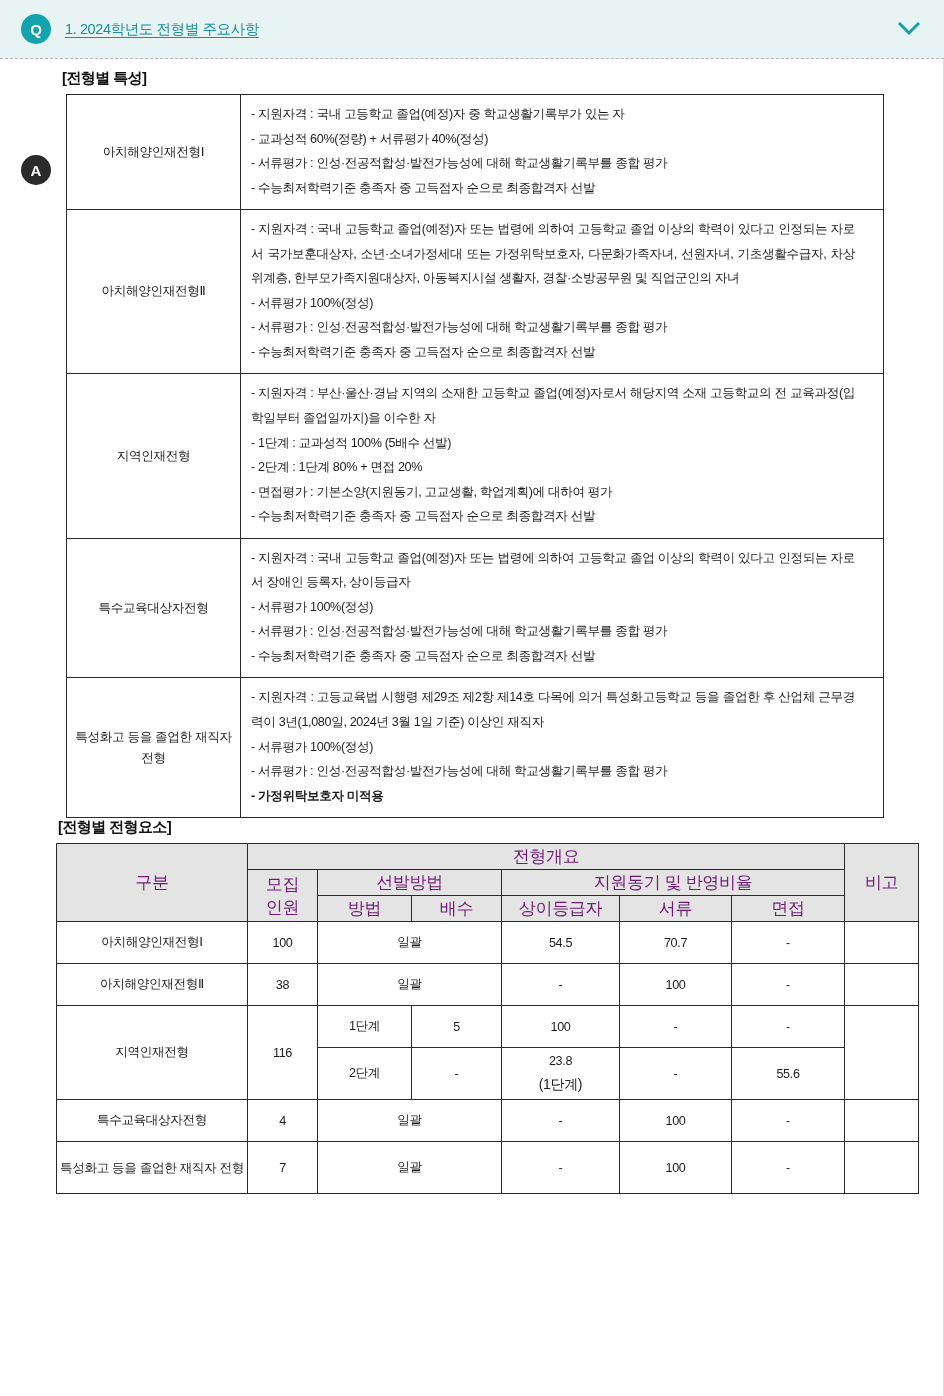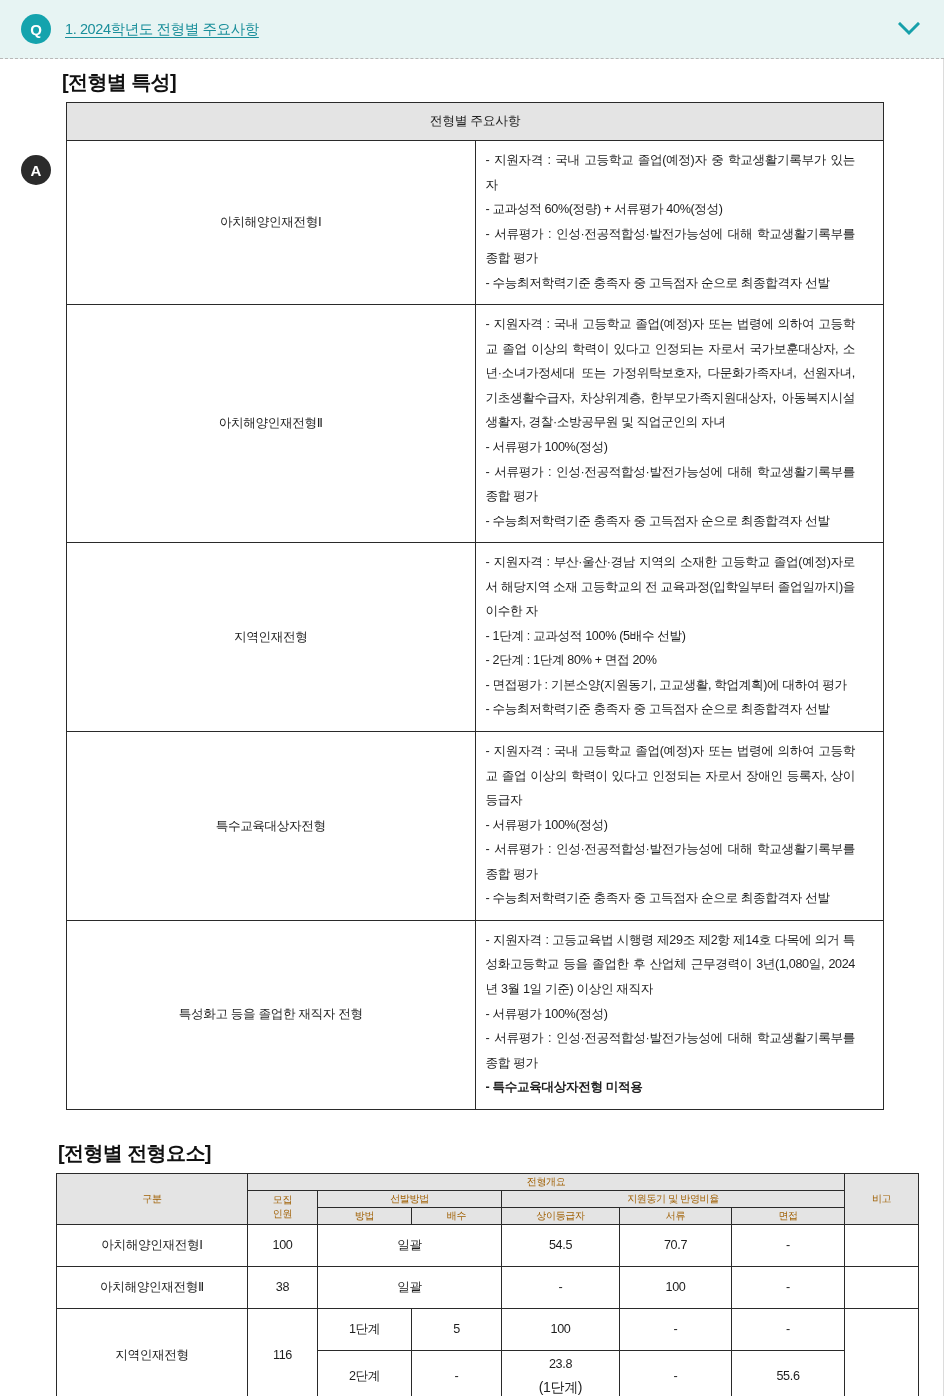--- a/index.html
+++ b/index.html
@@ -80,28 +80,27 @@
     position: relative;
     padding-top: 10px;
   }
   .badge-a-pos {
     position: absolute;
     left: 21px;
     top: 96px;
   }
 
   .section-title {
-    font-size: 20px;
+    font-size: 15px;
     font-weight: bold;
     color: #111111;
     letter-spacing: -0.6px;
     margin: 0 0 6px 62px;
   }
   .section-title.second {
-    margin-top: 30px;
     margin-left: 58px;
   }
 
   
   table {
     border-collapse: collapse;
     table-layout: fixed;
     font-size: 12.6px;
     letter-spacing: -0.35px;
   }
@@ -143,22 +142,22 @@
   #table-characteristics .t1-detail p.bold { font-weight: bold; }
 
   
   #table-elements {
     width: 862px;
     margin-left: 56px;
     text-align: center;
   }
   #table-elements th {
     background: #e4e4e4;
-    color: #a16207;
-    font-size: 10px;
+    color: #701a75;
+    font-size: 17px;
   }
   #table-elements td {
     height: 42px;
     color: #1d1d1d;
     font-size: 12.6px;
   }
   #table-elements .c-gubun   { width: 191px; }
   #table-elements .c-moojip  { width: 70px; }
   #table-elements .c-bangbeop{ width: 94px; }
   #table-elements .c-baesu   { width: 90px; }
@@ -187,23 +186,20 @@
 </div>
 
 <div class="answer-wrap">
 
   <div class="badge badge-a badge-a-pos">A</div>
 
   <h2 class="section-title">[전형별 특성]</h2>
 
   <table id="table-characteristics">
     <tbody>
-      <tr>
-        <td class="t1-head" colspan="2">전형별 주요사항</td>
-      </tr>
 
     <tr>
           <td class="t1-name">아치해양인재전형Ⅰ</td>
           <td class="t1-detail">
             <p>- 지원자격 : 국내 고등학교 졸업(예정)자 중 학교생활기록부가 있는 자</p>
             <p>- 교과성적 60%(정량) + 서류평가 40%(정성)</p>
             <p>- 서류평가 : 인성·전공적합성·발전가능성에 대해 학교생활기록부를 종합 평가</p>
             <p>- 수능최저학력기준 충족자 중 고득점자 순으로 최종합격자 선발</p>
           </td>
         </tr>
@@ -234,21 +230,21 @@
             <p>- 서류평가 : 인성·전공적합성·발전가능성에 대해 학교생활기록부를 종합 평가</p>
             <p>- 수능최저학력기준 충족자 중 고득점자 순으로 최종합격자 선발</p>
           </td>
         </tr>
         <tr>
           <td class="t1-name">특성화고 등을 졸업한 재직자 전형</td>
           <td class="t1-detail">
             <p>- 지원자격 : 고등교육법 시행령 제29조 제2항 제14호 다목에 의거 특성화고등학교 등을 졸업한 후 산업체 근무경력이 3년(1,080일, 2024년 3월 1일 기준) 이상인 재직자</p>
             <p>- 서류평가 100%(정성)</p>
             <p>- 서류평가 : 인성·전공적합성·발전가능성에 대해 학교생활기록부를 종합 평가</p>
-            <p class="bold">- 특수교육대상자전형 미적용</p>
+            <p class="bold">- 가정위탁보호자 미적용</p>
           </td>
         </tr>
       </tbody>
   </table>
 
   <h2 class="section-title second">[전형별 전형요소]</h2>
 
   <table id="table-elements">
     <colgroup>
       <col class="c-gubun">

